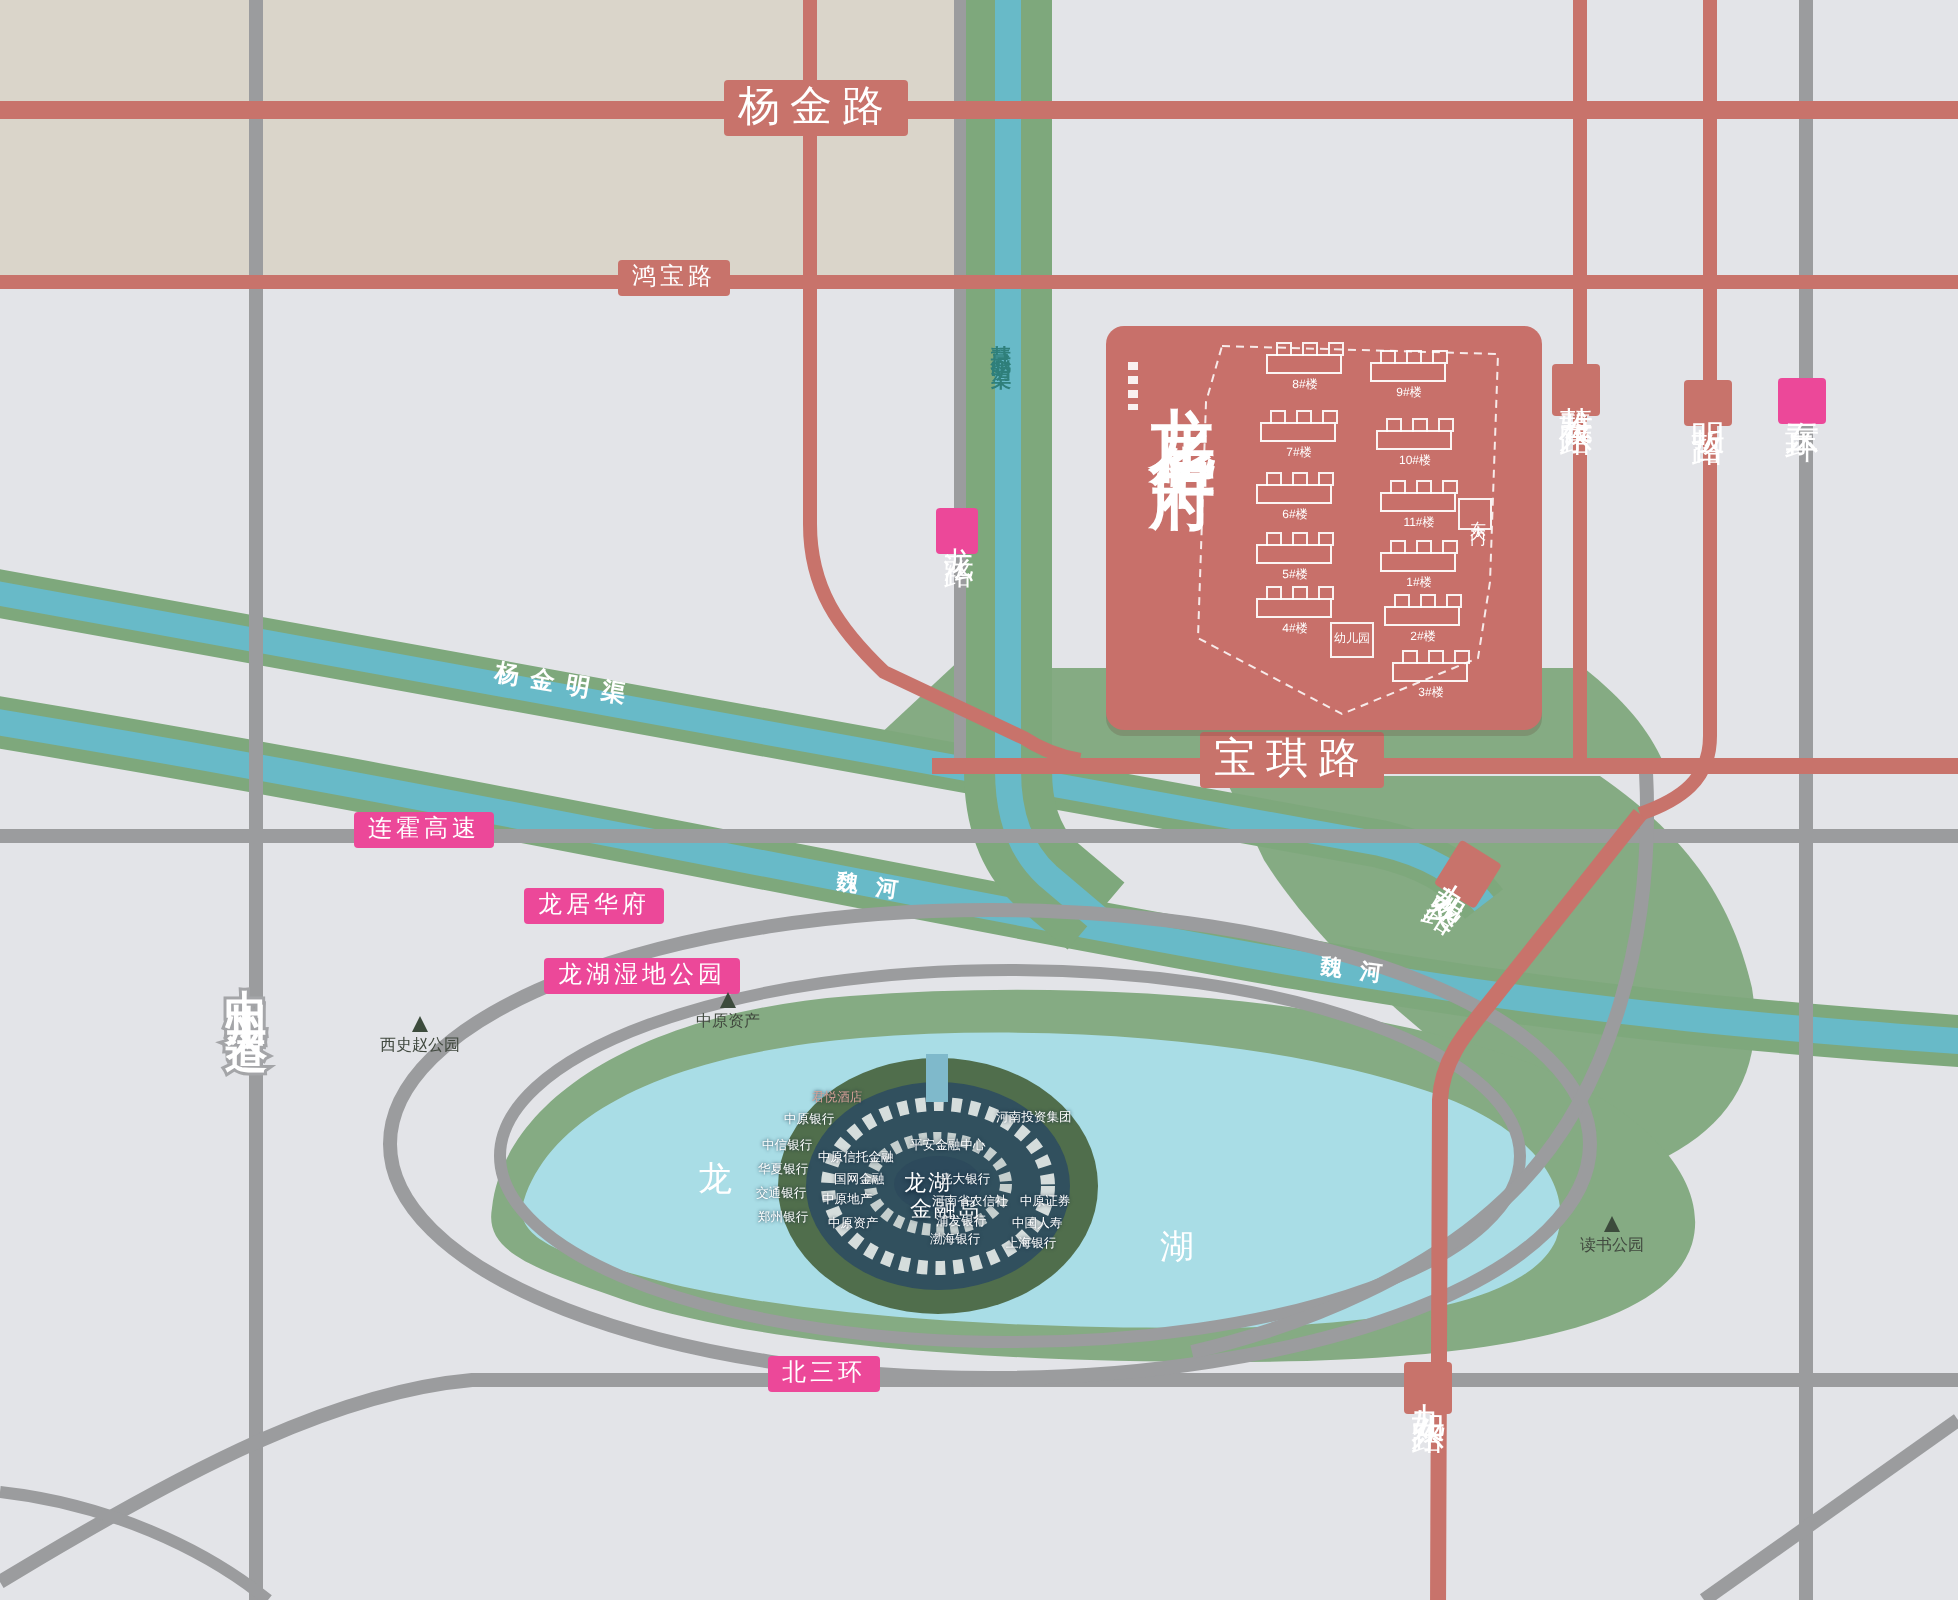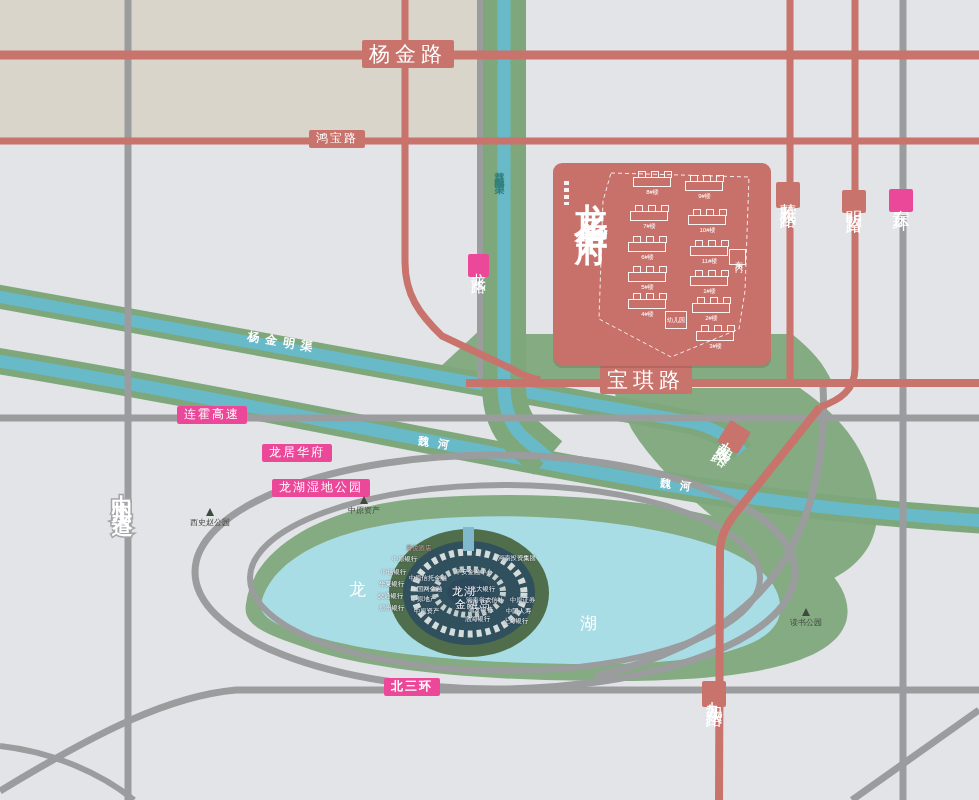--- a/index.html
+++ b/index.html
@@ -113,21 +113,21 @@
     </g>
   </svg>
 
   <div class="rl hbox big" style="left:362px;top:40px;">杨金路</div>
   <div class="rl hbox mid" style="left:309px;top:130px;">鸿宝路</div>
   <div class="gl vbox vtx" style="left:468px;top:254px;font-size:15px;">龙沄路</div>
   <div class="rl hbox big" style="left:600px;top:366px;">宝琪路</div>
   <div class="gl hbox mid" style="left:177px;top:406px;">连霍高速</div>
   <div class="gl hbox mid" style="left:262px;top:444px;">龙居华府</div>
   <div class="gl hbox mid" style="left:272px;top:479px;">龙湖湿地公园</div>
-  <div class="gl hbox mid" style="left:384px;top:678px;font-weight:bold;">北三环</div>
+  <div class="gl hbox mid" style="left:384px;top:678px;">北三环</div>
   <div class="rl vbox vtx" style="left:776px;top:182px;">慧雅东路</div>
   <div class="rl vbox vtx" style="left:842px;top:190px;">明哲路</div>
   <div class="gl vbox vtx" style="left:889px;top:189px;">东三环</div>
   <div class="rl vbox vtx" style="left:722px;top:424px;transform:rotate(32deg);">九如支路</div>
   <div class="rl vbox vtx" style="left:702px;top:681px;">九如东路</div>
   <div class="zz" style="left:108px;top:478px;">中州大道</div>
 
   <div class="canaltx" style="left:492px;top:164px;">慧城明渠</div>
   <div class="wtx" style="left:247px;top:334px;font-size:12px;letter-spacing:6px;transform:rotate(10deg);font-weight:bold;">杨金明渠</div>
   <div class="wtx" style="left:418px;top:436px;font-size:11px;letter-spacing:9px;transform:rotate(8deg);font-weight:bold;">魏河</div>

